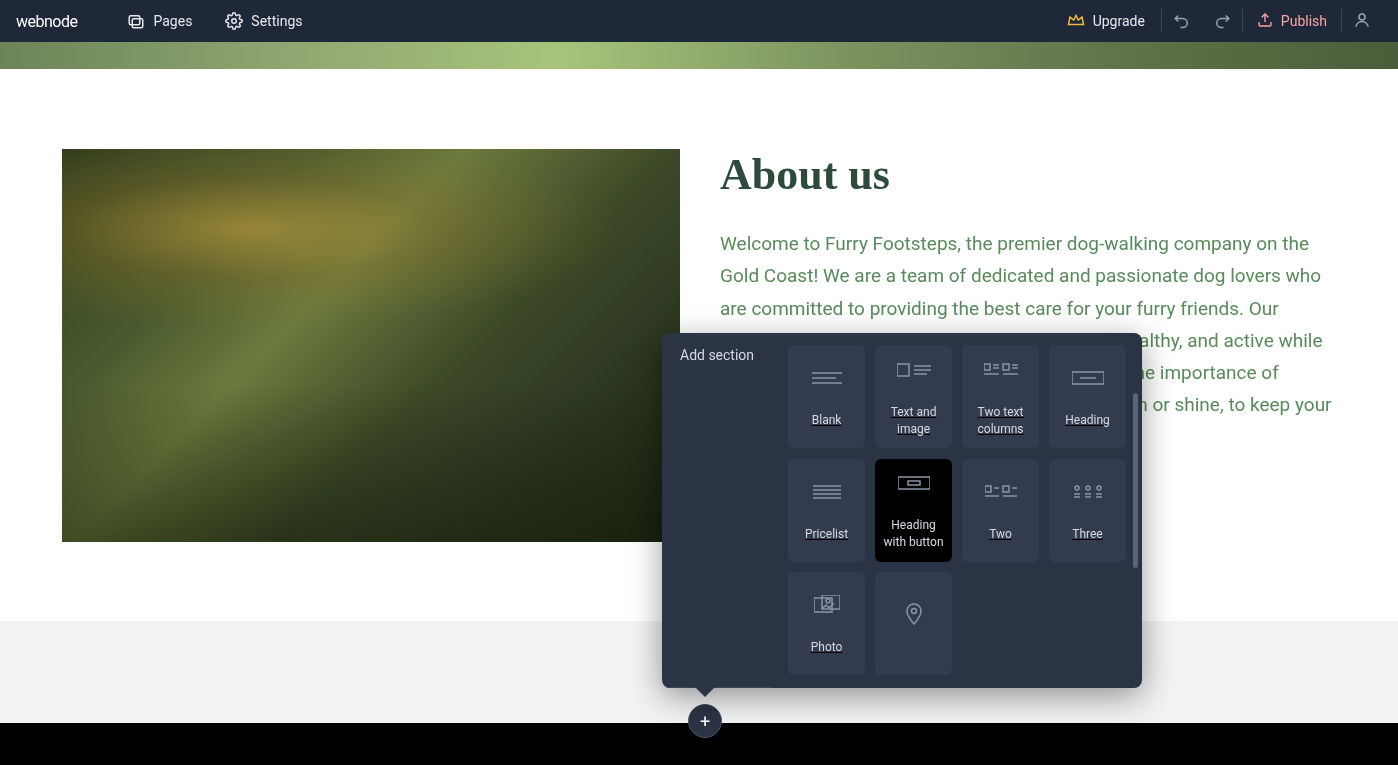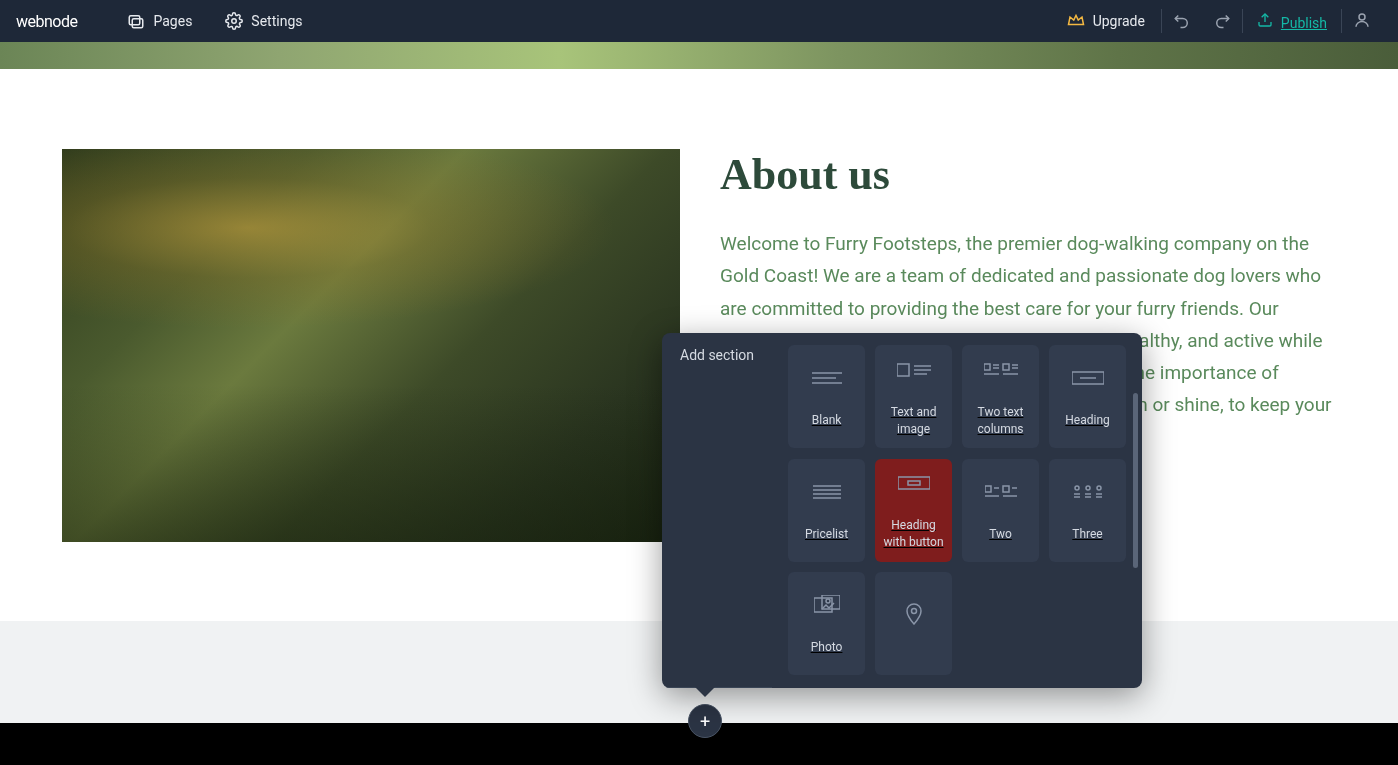--- a/index.html
+++ b/index.html
@@ -79,26 +79,25 @@
       width: 40px;
       height: 42px;
       display: flex;
       align-items: center;
       justify-content: center;
       cursor: pointer;
       color: #9ba3b0;
     }
     .publish {
       display: flex;
-      align-items: flex-end;
+      align-items: center;
       gap: 8px;
       padding: 0 14px;
       cursor: pointer;
-      color: #14b8a6;
-      text-decoration: underline;
+      color: #fca5a5;
     }
     .hero-strip {
       height: 27px;
       background: linear-gradient(90deg, #6b8556 0%, #8fa571 20%, #a8c47a 40%, #7d9460 60%, #5f7448 80%, #4a5d3a 100%);
       position: relative;
       overflow: hidden;
     }
     .content-area {
       background: #ffffff;
       padding: 80px 62px 0 62px;
@@ -230,21 +229,21 @@
       border-radius: 6px;
       display: flex;
       flex-direction: column;
       align-items: center;
       justify-content: center;
       gap: 20px;
       cursor: pointer;
       padding: 8px;
     }
     .section-tile.hover {
-      background: #7f1d1d;
+      background: #000000;
     }
     .tile-icon {
       display: flex;
       align-items: center;
       justify-content: center;
       height: 28px;
       color: #8a95a8;
     }
     .tile-label {
       font-size: 12px;

